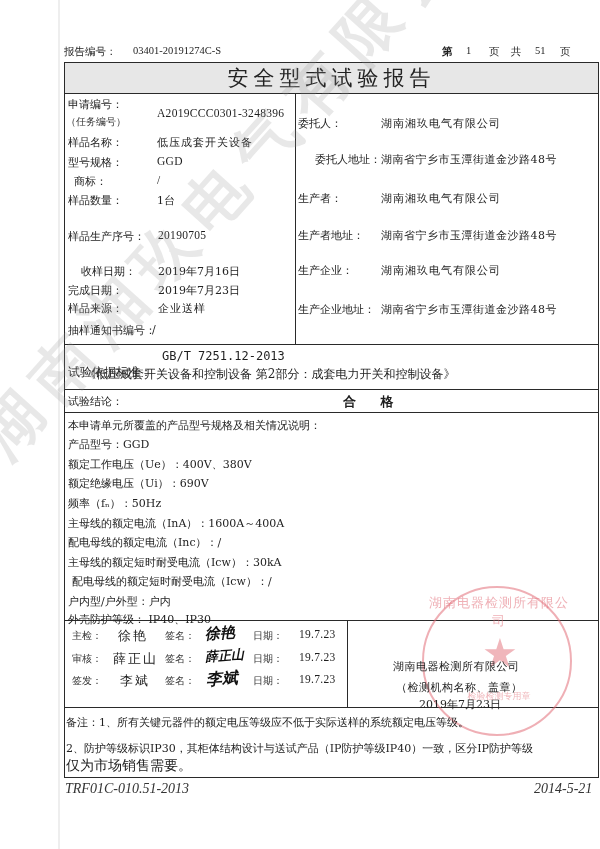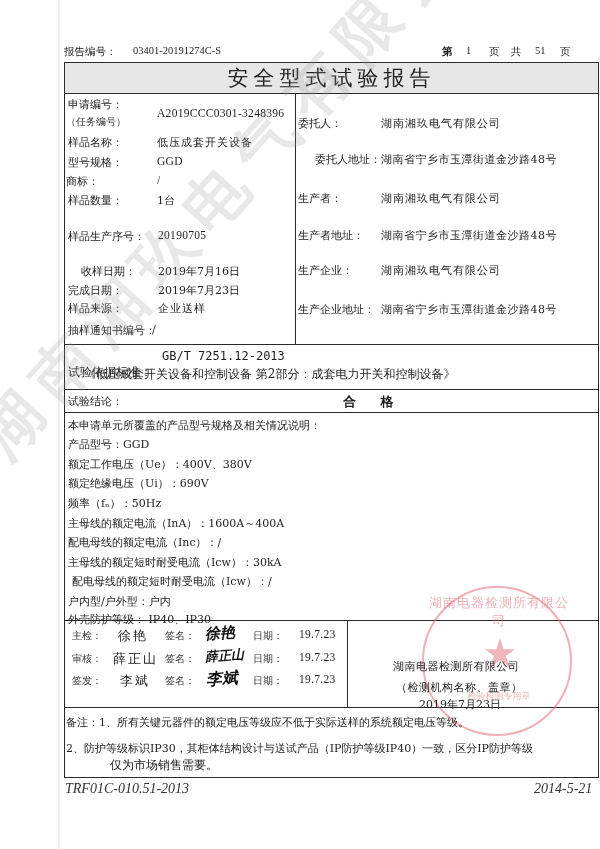--- a/index.html
+++ b/index.html
@@ -53,21 +53,21 @@
 <div class="vline" style="left:347px; top:620px; height:87px;"></div>
 <div class="hline" style="left:64px; top:707px; width:535px;"></div>
 
 <span class="abs t" style="left:68px; top:97px;">申请编号：</span>
 <span class="abs ts" style="left:66px; top:115px;">（任务编号）</span>
 <span class="abs mono" style="left:157px; top:107px;">A2019CCC0301-3248396</span>
 <span class="abs t" style="left:68px; top:135px;">样品名称：</span>
 <span class="abs t" style="left:157px; top:135px; letter-spacing:1px;">低压成套开关设备</span>
 <span class="abs t" style="left:68px; top:155px;">型号规格：</span>
 <span class="abs mono" style="left:157px; top:155px;">GGD</span>
-<span class="abs t" style="left:66px; top:174px;text-align:center;">商标：</span>
+<span class="abs t" style="left:74px; top:174px;text-align:center;">商标：</span>
 <span class="abs mono" style="left:157px; top:174px;">/</span>
 <span class="abs t" style="left:68px; top:193px;">样品数量：</span>
 <span class="abs t" style="left:157px; top:193px;">1台</span>
 <span class="abs t" style="left:68px; top:229px;">样品生产序号：</span>
 <span class="abs mono" style="left:158px; top:229px;">20190705</span>
 <span class="abs t" style="left:81px; top:264px;">收样日期：</span>
 <span class="abs t" style="left:158px; top:264px;">2019年7月16日</span>
 <span class="abs t" style="left:68px; top:283px;">完成日期：</span>
 <span class="abs t" style="left:158px; top:283px;">2019年7月23日</span>
 <span class="abs t" style="left:68px; top:301px;">样品来源：</span>
@@ -132,18 +132,18 @@
   <div class="stamp-arc">湖南电器检测所有限公司</div>
   <div class="stamp-star">★</div>
   <div class="stamp-inner">检验检测专用章</div>
 </div>
 <span class="abs t" style="left:393px; top:659px; letter-spacing:0.5px;">湖南电器检测所有限公司</span>
 <span class="abs t" style="left:396px; top:680px; letter-spacing:0.5px;">（检测机构名称、盖章）</span>
 <span class="abs t" style="left:419px; top:697px;">2019年7月23日</span>
 
 <span class="abs t" style="left:66px; top:715px; font-size:11px;">备注：1、所有关键元器件的额定电压等级应不低于实际送样的系统额定电压等级。</span>
 <span class="abs t" style="left:66px; top:741px; font-size:11px;">2、防护等级标识IP30，其柜体结构设计与送试产品（IP防护等级IP40）一致，区分IP防护等级</span>
-<span class="abs t" style="left:66px; top:757px; font-size:12px;margin-left:44px;">仅为市场销售需要。</span>
+<span class="abs t" style="left:66px; top:757px; font-size:14px;">仅为市场销售需要。</span>
 
 <span class="abs footer" style="left:65px; top:781px;">TRF01C-010.51-2013</span>
 <span class="abs footer" style="left:534px; top:781px;">2014-5-21</span>
 
 <div class="watermark">湖南湘玖电气有限公司</div>
 
 </body></html>

